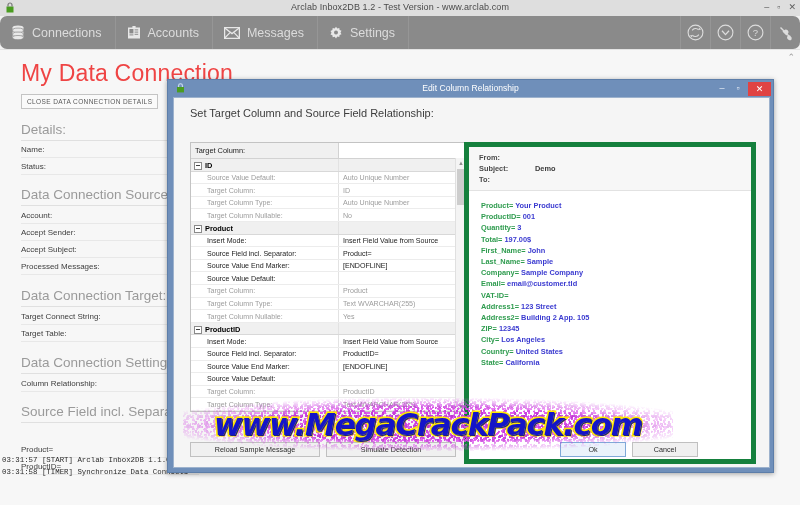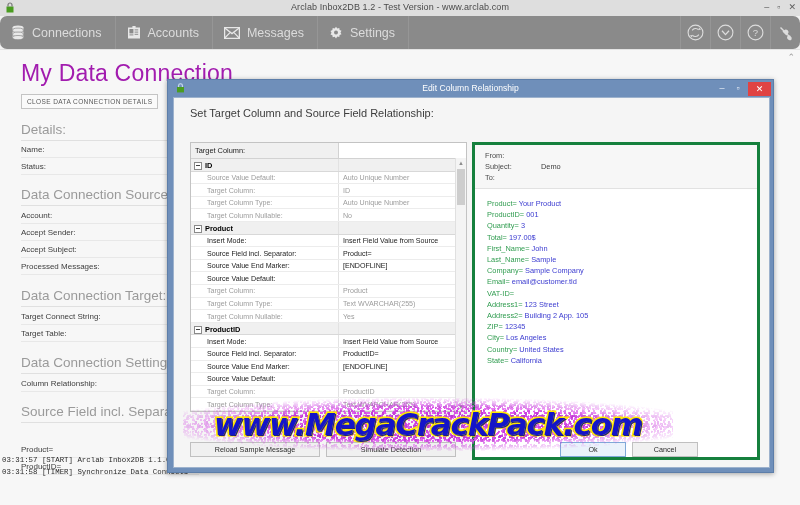--- a/index.html
+++ b/index.html
@@ -46,21 +46,21 @@
   svg{display:block;}
 
   .content-area{
     position:absolute;left:0;top:49px;width:800px;height:456px;
     background:#f7f7f7;border-top:1px solid #e3e3e3;
   }
   .scroll-caret{position:absolute;right:5px;top:2px;font-size:9px;color:#9a9a9a;}
 
   .page-title{
     position:absolute;left:21px;top:10px;
-    font-size:23px;color:#a21caf;font-weight:400;letter-spacing:.2px;
+    font-size:23px;color:#ef4444;font-weight:400;letter-spacing:.2px;
   }
   .close-details-btn{
     position:absolute;left:21px;top:44px;
     border:1px solid #c4c4c4;background:#fafafa;color:#585858;
     font-size:6.5px;letter-spacing:.4px;padding:3px 5px;
   }
 
   .sec-head{
     position:absolute;font-size:13.5px;color:#9a9a9a;font-weight:400;
     border-bottom:1px solid #e0e0e0;width:178px;padding-bottom:3px;
@@ -137,22 +137,22 @@
     position:absolute;right:0;top:15px;width:10px;bottom:0;background:#f4f4f4;
     border-left:1px solid #e0e0e0;
   }
   .gs-up,.gs-dn{width:10px;height:9px;display:flex;align-items:center;justify-content:center;
     font-size:6px;color:#8d8d8d;}
   .gs-dn{position:absolute;bottom:0;}
   .gs-thumb{position:absolute;left:1px;top:11px;width:8px;height:36px;background:#cdcdcd;}
 
   
   .preview{
-    position:absolute;left:298px;top:44px;width:282px;height:312px;
-    background:#ffffff;border:3px solid #15803d;overflow:hidden;
+    position:absolute;left:290px;top:44px;width:282px;height:312px;
+    background:#ffffff;border:5px solid #15803d;overflow:hidden;font-weight:bold;
   }
   .pv-head{
     height:44px;background:#f7f7f7;border-bottom:1px solid #e2e2e2;
     padding:5px 0 0 10px;box-sizing:border-box;
   }
   .pv-row{display:flex;font-size:7.4px;color:#4a4a4a;line-height:11px;}
   .pv-row .pk{width:56px;}
   .pv-row .pvv{color:#3b3b3b;}
   .pv-body{padding:9px 0 0 12px;}
   .pv-line{font-size:7.4px;line-height:11.2px;white-space:nowrap;}

